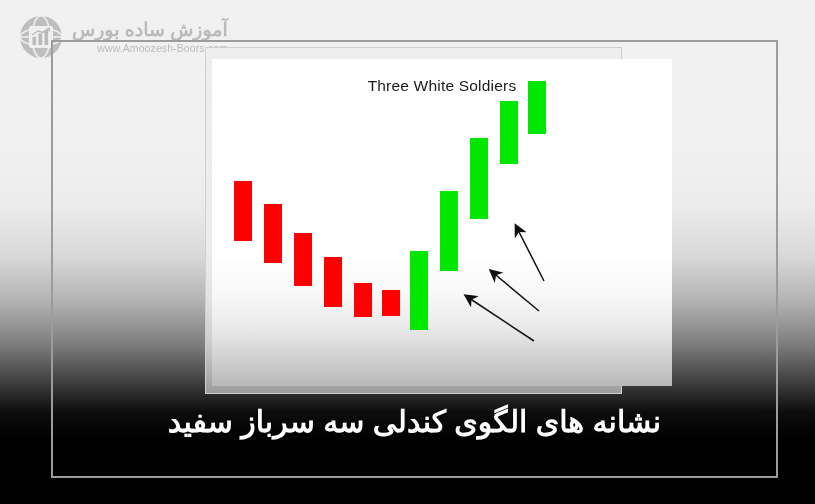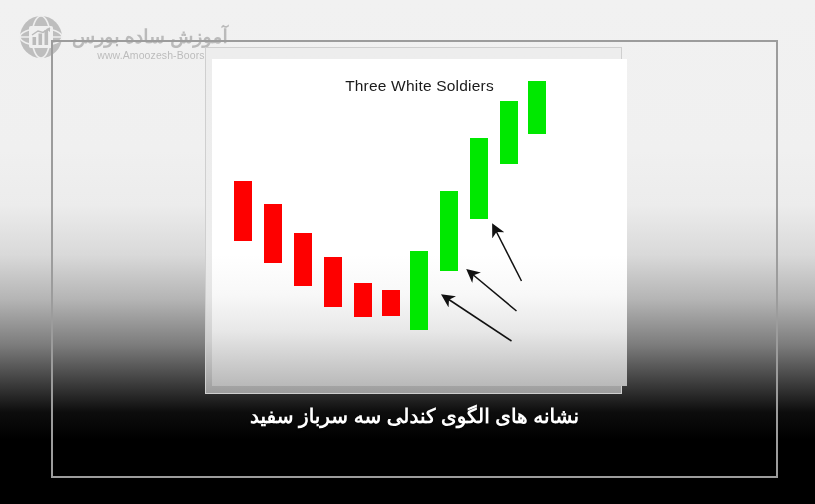--- a/index.html
+++ b/index.html
@@ -32,21 +32,21 @@
         #000000 504px);
     overflow: hidden;
   }
 
   
   #logo {
     position: absolute;
     left: 18px;
     top: 14px;
     display: flex;
-    align-items: flex-end;
+    align-items: center;
     gap: 8px;
     opacity: .62;
   }
   #logo .globe {
     width: 46px;
     height: 46px;
     flex: 0 0 46px;
   }
   #logo .wordmark {
     display: flex;
@@ -95,30 +95,31 @@
         #9c9c9c 100%);
     border: 1px solid #cfcfcf;
     box-sizing: border-box;
   }
 
   
   #chart-inner {
     position: absolute;
     left: 212px;
     top: 59px;
-    width: 415px;
+    width: 448px;
     height: 327px;
     background: linear-gradient(to bottom,
         #ffffff 0%,
         #ffffff 60%,
         #f8f8f8 72%,
         #e8e8e8 83%,
         #cfcfcf 92%,
         #b9b9b9 100%);
     overflow: hidden;
+    padding-left: 12px;
   }
 
   #chart-title {
     position: absolute;
     left: 0;
     top: 18px;
     width: 100%;
     text-align: center;
     font-size: 15.5px;
     color: #1a1a1a;
@@ -150,21 +151,21 @@
   }
 
   
   #caption {
     position: absolute;
     left: 51px;
     top: 404px;
     width: 727px;
     text-align: center;
     direction: rtl;
-    font-size: 20px;
+    font-size: 30px;
     font-weight: 700;
     color: #ffffff;
     letter-spacing: .3px;
     text-shadow: 0 1px 2px rgba(0,0,0,.8);
   }
 </style>
 </head>
 <body>
 
 <div id="stage">

